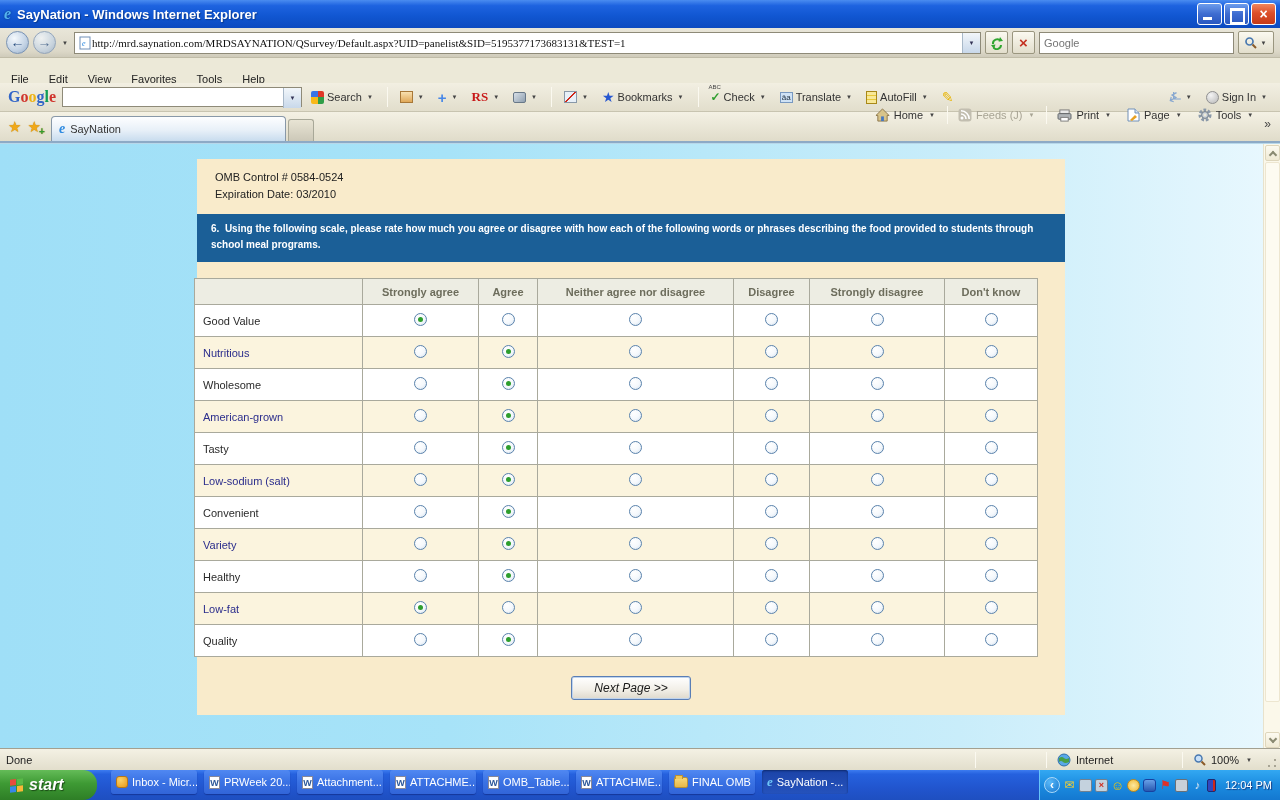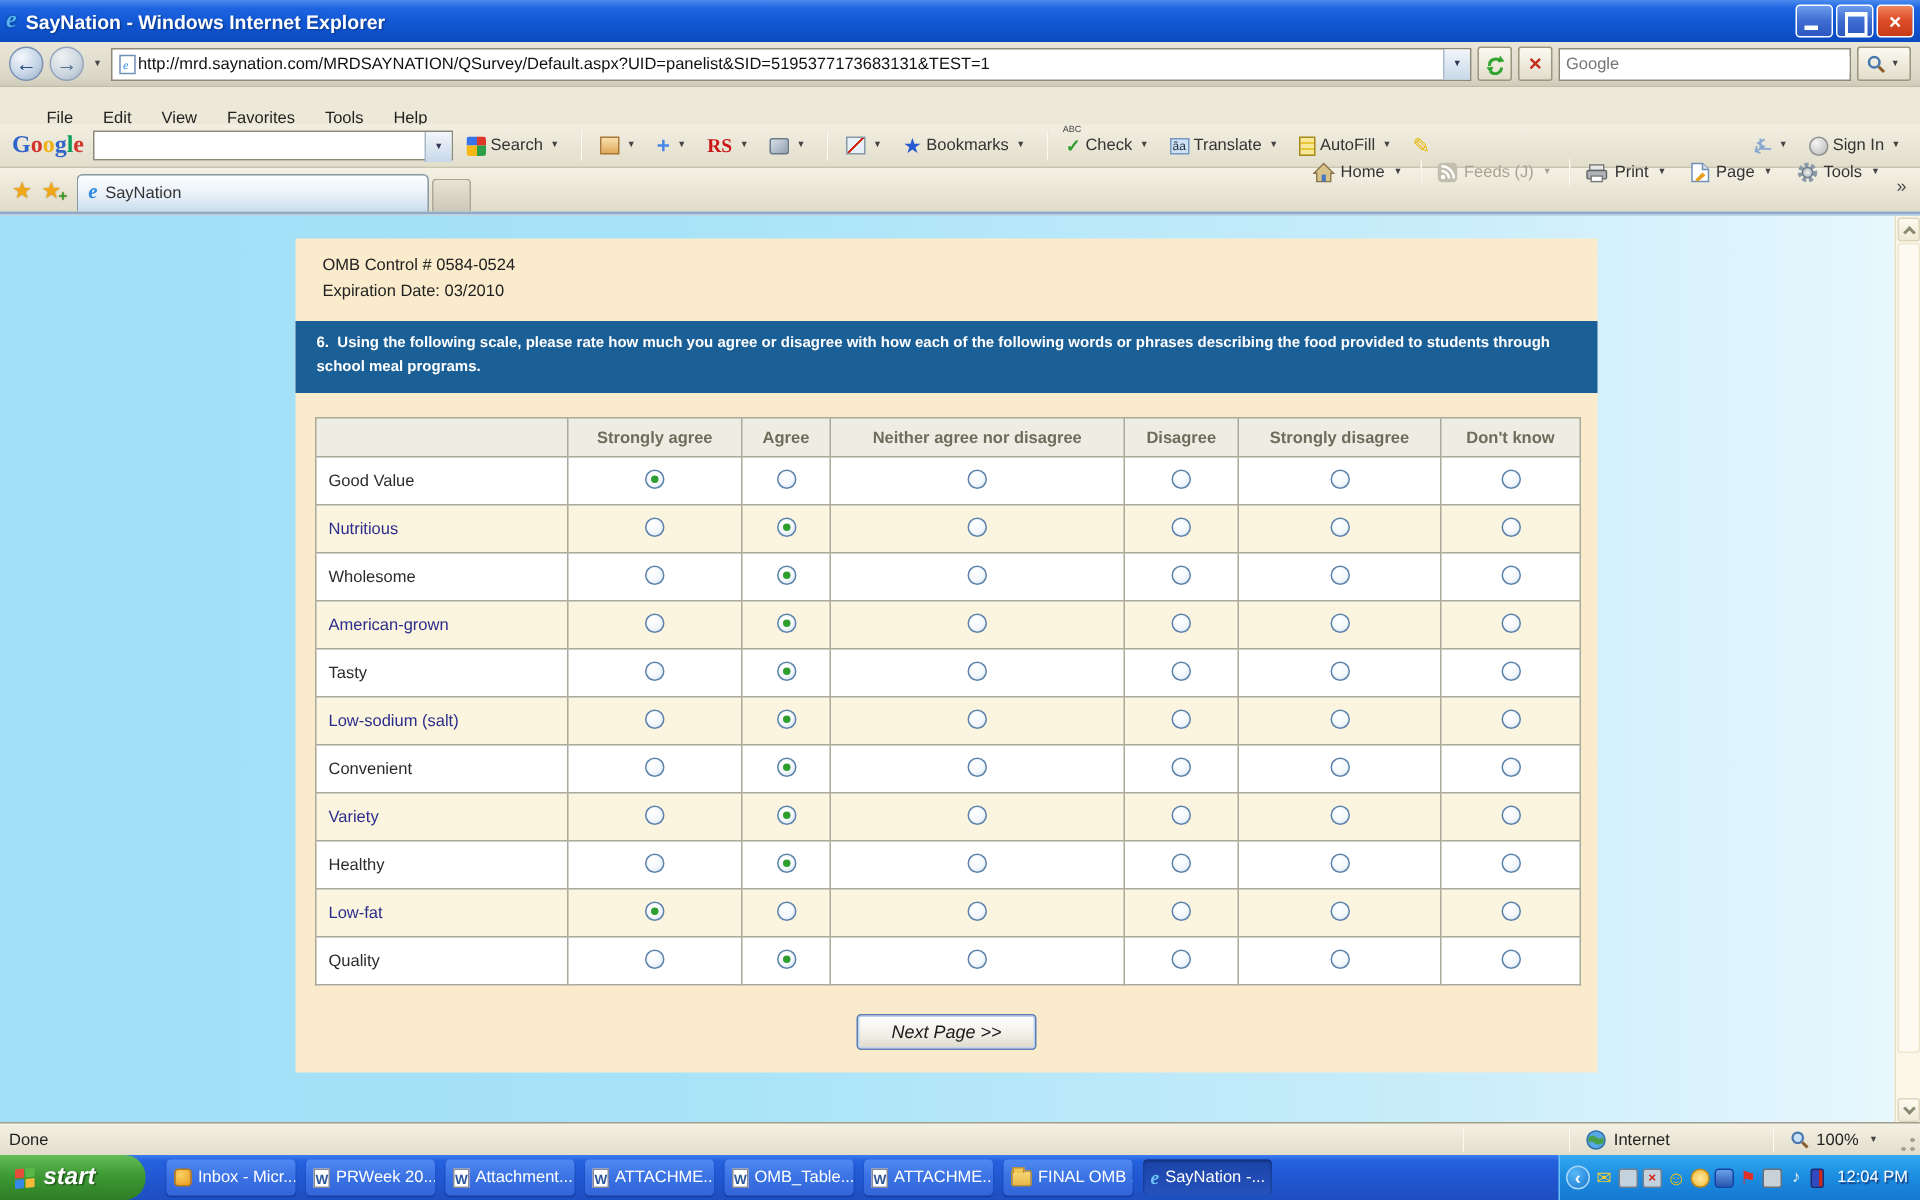--- a/index.html
+++ b/index.html
@@ -27,35 +27,35 @@
   .addressbar { position:absolute; left:0; top:28px; width:1280px; height:30px;
     background:linear-gradient(180deg,#E9E6D9 0%,#DCD8C8 80%,#CFCBBA 100%);
     display:flex; align-items:center; padding:0 6px; gap:4px; border-bottom:1px solid #C0BCA8; }
   .nav-circle { width:23px; height:23px; border-radius:50%; border:1px solid #7A93B4;
     background:radial-gradient(circle at 35% 30%,#F4F8FC,#C2D2E4 60%,#92AAC6);
     color:#2A4E80; font-size:14px; text-align:center; line-height:21px; font-weight:bold; }
   .nav-circle.fwd { opacity:.75; }
   .mini-drop { font-size:6px; color:#444; padding:0 2px; }
   .url-box { flex:1; height:22px; background:#fff; border:1px solid #8E8A78;
     display:flex; align-items:center; padding-left:3px; }
-  .url-box input { flex:1; border:none; outline:none; font-size:11px; font-family:Liberation Sans, sans-serif; color:#111; }
+  .url-box input { flex:1; border:none; outline:none; font-size:11px; font-family:Liberation Serif, serif; color:#111; }
   .url-drop { width:18px; height:20px; background:linear-gradient(180deg,#F2F6FA,#C8D8EA);
     border-left:1px solid #A8B8C8; text-align:center; font-size:6px; line-height:20px; color:#335; }
   .sq-btn { width:23px; height:23px; border:1px solid #9A967F; border-radius:2px;
     background:linear-gradient(180deg,#FBF9F0,#E2DECC); display:flex; align-items:center; justify-content:center; }
   .stop-x { color:#C43222; font-weight:bold; font-size:15px; }
   .gsearch-box { width:195px; height:22px; background:#fff; border:1px solid #8E8A78; display:flex; align-items:center; }
   .gsearch-box input { width:100%; border:none; outline:none; font-size:11px; padding:0 4px;
     font-family:"Liberation Sans",sans-serif; color:#333; }
   .search-btn { width:36px; height:23px; border:1px solid #9A967F; border-radius:2px;
     background:linear-gradient(180deg,#FBF9F0,#E2DECC); display:flex; align-items:center; justify-content:center; gap:2px; }
 
   
   .menubar { position:absolute; left:0; top:58px; width:1280px; height:42px;
-    background:#ECE9D8; display:flex; align-items:center; gap:2px; padding-left:22px;
+    background:#ECE9D8; display:flex; align-items:center; gap:2px; padding-left:2px;
     border-bottom:1px solid #D8D4C0; }
   .menu-item { font-size:11px; color:#222; padding:3px 9px; }
 
   
   .gtoolbar { position:absolute; left:0; top:83px; width:1280px; height:29px;
     background:linear-gradient(180deg,#F2EFE2,#E2DECC); display:flex; align-items:center;
     padding:0 8px; gap:6px; border-bottom:1px solid #C8C4B0; font-size:11px; color:#333; }
   .glogo { font-family:"Liberation Serif", serif; font-size:16px; font-weight:bold; letter-spacing:0; }
   .gt-input { width:240px; height:20px; background:#fff; border:1px solid #8E8A78; display:flex; }
   .gt-input .fill { flex:1; }
@@ -100,21 +100,21 @@
   .chev { font-size:12px; color:#444; padding:0 3px 10px 3px; }
 
   
   .viewport { position:absolute; left:0; top:143px; width:1280px; height:605px;
     background:linear-gradient(90deg,#9FDFF7 0%,#A7E3F8 35%,#C9EDFA 75%,#E9F8FE 100%);
     border-top:1px solid #B8D8EA; }
   .cream { position:absolute; left:197px; top:15px; width:868px; height:556px; background:#F9EBCB; }
   .omb { position:absolute; left:215px; top:25px; font-size:11px; color:#222; line-height:17px; }
   .qbar { position:absolute; left:197px; top:70px; width:868px; height:48px; background:#1B5F97;
     color:#fff; font-weight:bold; font-size:10px; line-height:1.55; padding:7px 14px; white-space:pre-wrap; }
-  .survey-wrap { position:absolute; left:210px; top:134px; }
+  .survey-wrap { position:absolute; left:194px; top:134px; }
   table.survey { border-collapse:collapse; table-layout:fixed; width:843px; font-size:11px; }
   table.survey th, table.survey td { border:1px solid #A9A99C; }
   table.survey thead th { height:26px; background:#EDEDE3; color:#6D6D5C; font-weight:bold; text-align:center; }
   table.survey tbody tr { height:32px; background:#fff; }
   table.survey tbody tr.alt { background:#FBF4DE; }
   td.rowlabel { padding-left:8px; color:#2B2B2B; text-align:left; }
   tr.alt td.rowlabel { color:#2B2D8C; }
   td.radiocell { text-align:center; vertical-align:middle; }
   .radio { display:inline-block; width:13px; height:13px; border:1px solid #5B83AC; border-radius:50%;
     background:radial-gradient(circle at 35% 30%, #FFFFFF 0%, #F4F8FC 55%, #D0DEEC 100%); position:relative; }
@@ -141,21 +141,21 @@
     background:linear-gradient(180deg,#F4F1E4,#E2DECC); border-top:1px solid #A3A090;
     display:flex; align-items:center; font-size:11px; color:#222; }
   .statusbar .done { padding-left:6px; flex:1; }
   .st-sep { width:1px; height:16px; background:#C8C4B0; border-right:1px solid #FBF9F0; }
   .st-panel { display:flex; align-items:center; gap:5px; padding:0 10px; height:100%; }
   .grip { width:14px; height:14px; margin:4px 2px 0 0;
     background:radial-gradient(circle 1.5px at 11px 11px,#A8A494 95%,transparent), radial-gradient(circle 1.5px at 11px 5px,#A8A494 95%,transparent), radial-gradient(circle 1.5px at 5px 11px,#A8A494 95%,transparent); }
 
   
   .taskbar { position:absolute; left:0; top:770px; width:1280px; height:30px;
-    background:linear-gradient(180deg,#3C7CF0 0%,#2561DE 14%,#2155CE 60%,#1E4FC0 100%); display:flex; align-items:center; }
+    background:linear-gradient(180deg,#3C7CF0 0%,#2561DE 14%,#2155CE 60%,#1E4FC0 100%); display:flex; align-items:flex-start; }
   .start-btn { width:97px; height:30px; border-radius:0 14px 14px 0;
     background:linear-gradient(180deg,#64BC58 0%,#3E9A34 45%,#2E7E26 100%);
     box-shadow:1px 0 3px #123A10 inset 0 0 0; display:flex; align-items:center; gap:6px; padding-left:10px; }
   .start-btn .label { color:#fff; font-weight:bold; font-style:italic; font-size:16px; text-shadow:1px 1px 1px #1A4A16; }
   .winflag { width:13px; height:13px; display:grid; grid-template-columns:1fr 1fr; grid-template-rows:1fr 1fr; gap:1px; transform:skewY(-6deg); }
   .winflag i:nth-child(1){background:#E84C3C;} .winflag i:nth-child(2){background:#58B848;}
   .winflag i:nth-child(3){background:#3888E8;} .winflag i:nth-child(4){background:#F8B838;}
   .tasks { display:flex; gap:7px; margin-left:14px; }
   .task-btn { width:86px; height:24px; border-radius:3px; background:linear-gradient(180deg,#5088F2,#3A72E4 50%,#3265D8);
     box-shadow:0 1px 1px #15379A; color:#fff; font-size:11px; display:flex; align-items:center; gap:4px;

